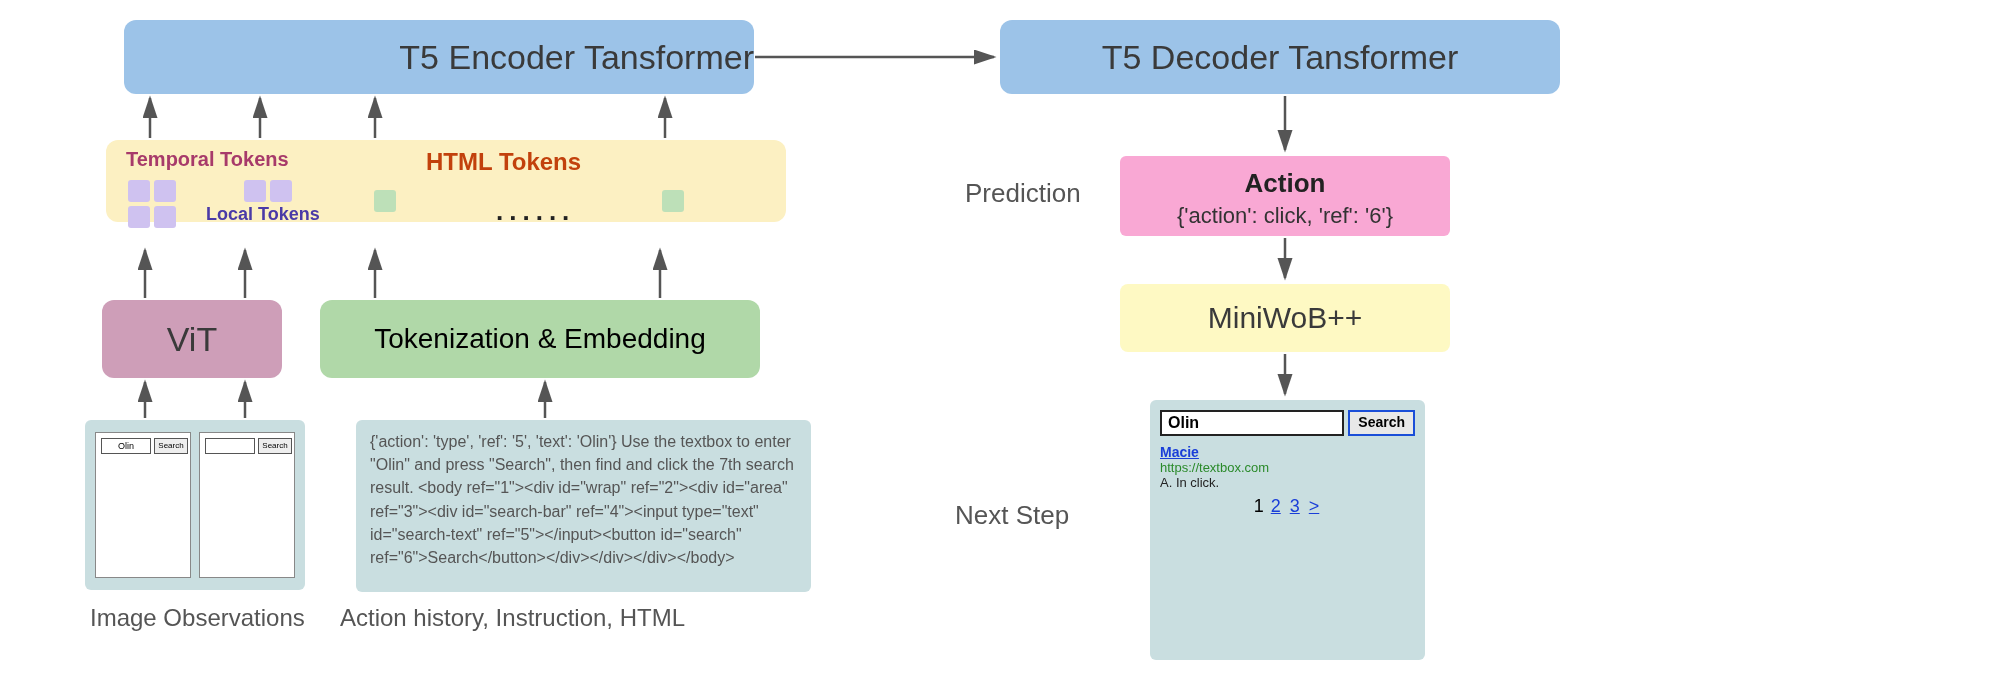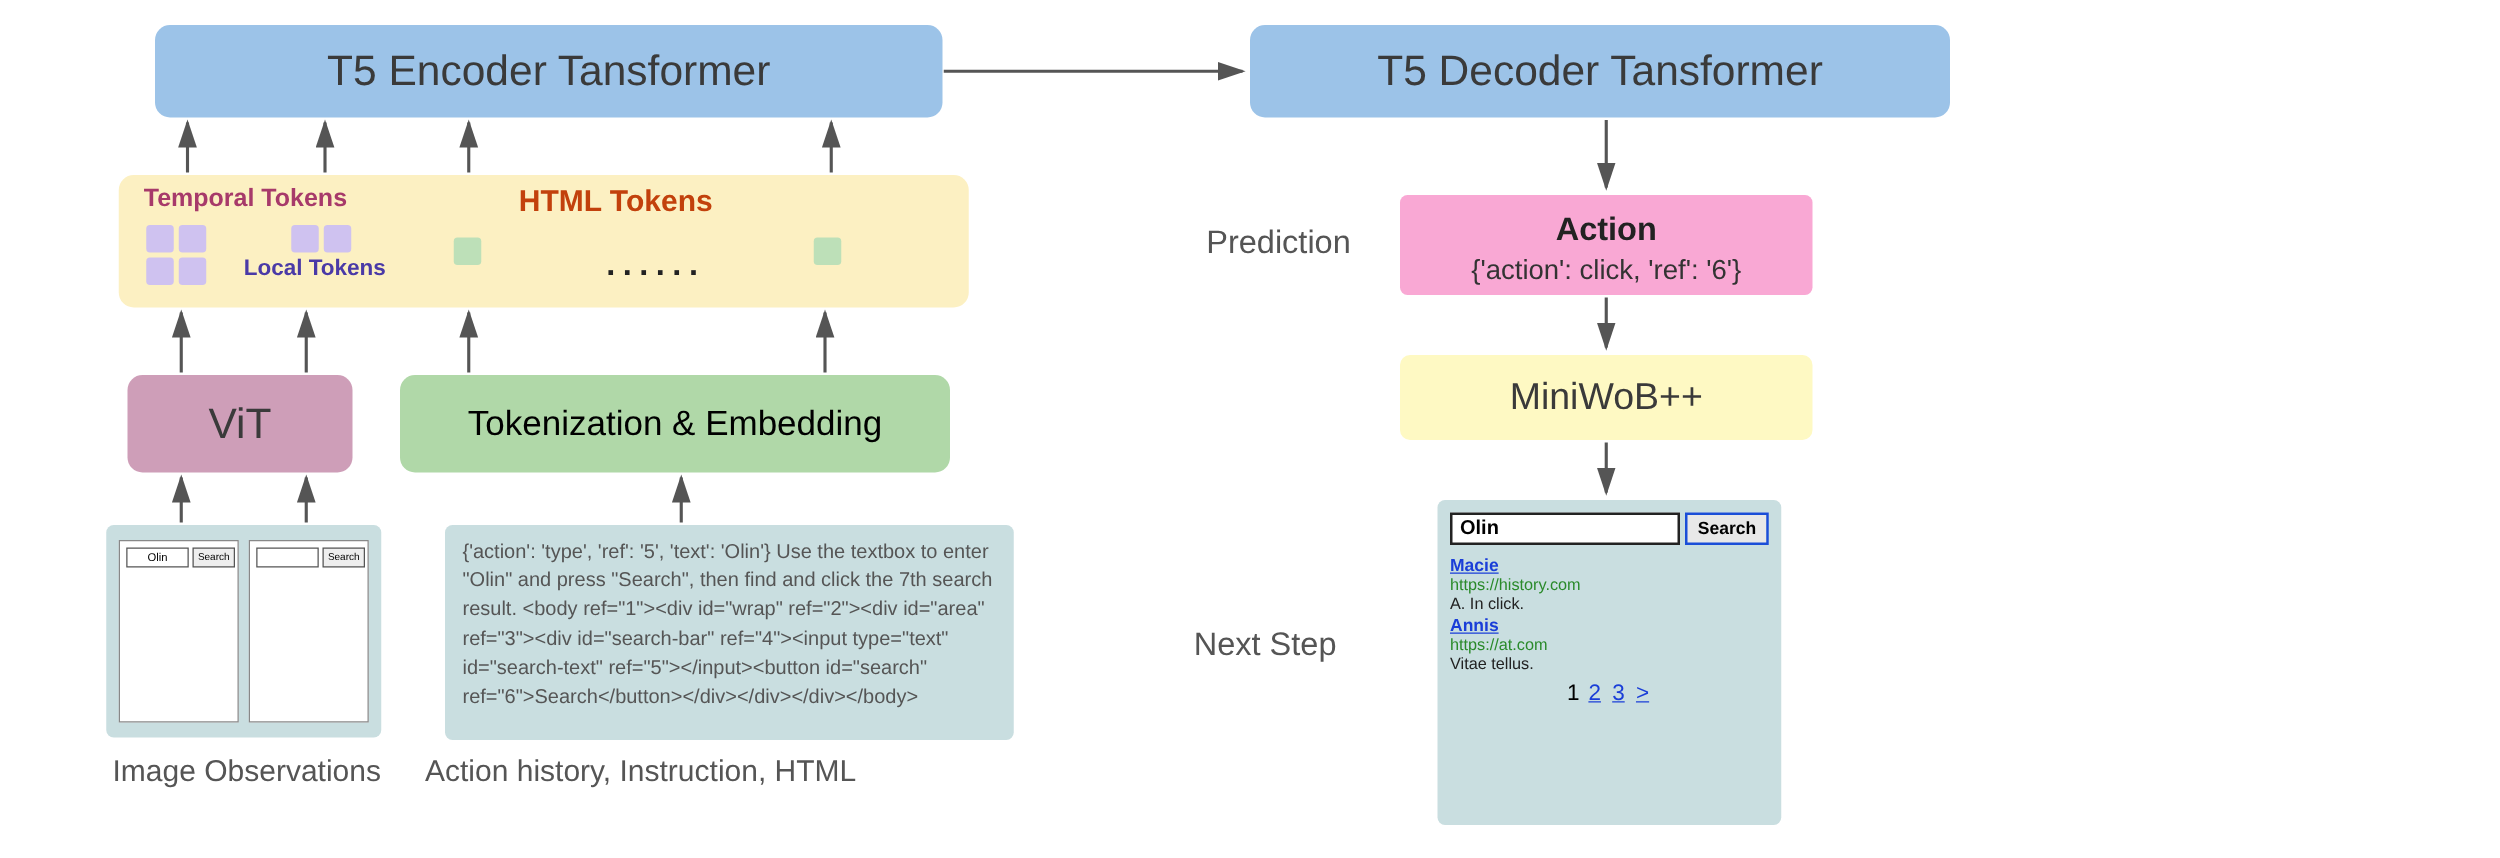--- a/index.html
+++ b/index.html
@@ -13,28 +13,28 @@
   .box {
     position: absolute;
     border-radius: 12px;
     display: flex;
     align-items: center;
     justify-content: center;
     text-align: center;
   }
   .encoder {
     left: 124px; top: 20px; width: 630px; height: 74px;
-    background: #9cc3e8; color: #3a3a3a; font-size: 34px;
+    background: #9cc3e8; color: #3a3a3a; font-size: 34px; justify-content: flex-end;
   }
   .decoder {
     left: 1000px; top: 20px; width: 560px; height: 74px;
     background: #9cc3e8; color: #3a3a3a; font-size: 34px;
   }
   .tokens-container {
-    left: 95px; top: 140px; width: 680px; height: 106px;
+    left: 106px; top: 140px; width: 680px; height: 82px;
     background: #fcf0c2; border-radius: 12px;
   }
   .temporal-label {
     position: absolute; left: 20px; top: 8px;
     color: #a73a6a; font-size: 20px; font-weight: 600;
   }
   .local-label {
     position: absolute; left: 100px; top: 64px;
     color: #4a3aa7; font-size: 18px; font-weight: 600;
   }
@@ -196,27 +196,22 @@
 
 <div class="nextstep-label">Next Step</div>
 
 <div class="box results-box">
   <div class="r-search-row">
     <div class="r-input">Olin</div>
     <div class="r-btn">Search</div>
   </div>
   <div>
     <div class="r-link">Macie</div>
-    <div class="r-url">https://history.com</div>
+    <div class="r-url">https://textbox.com</div>
     <div class="r-desc">A. In click.</div>
-  </div>
-  <div>
-    <div class="r-link">Annis</div>
-    <div class="r-url">https://at.com</div>
-    <div class="r-desc">Vitae tellus.</div>
   </div>
   <div class="r-pager">
     <span class="p-cur">1</span>
     <span class="p-lnk">2</span>
     <span class="p-lnk">3</span>
     <span class="p-lnk">&gt;</span>
   </div>
 </div>
 
 <svg class="arrow" style="left:0; top:0; width:2000px; height:686px">

